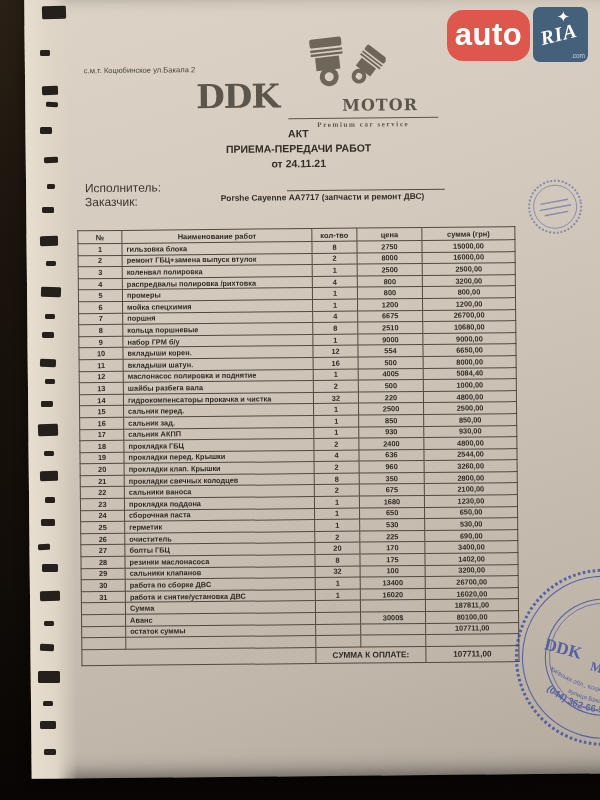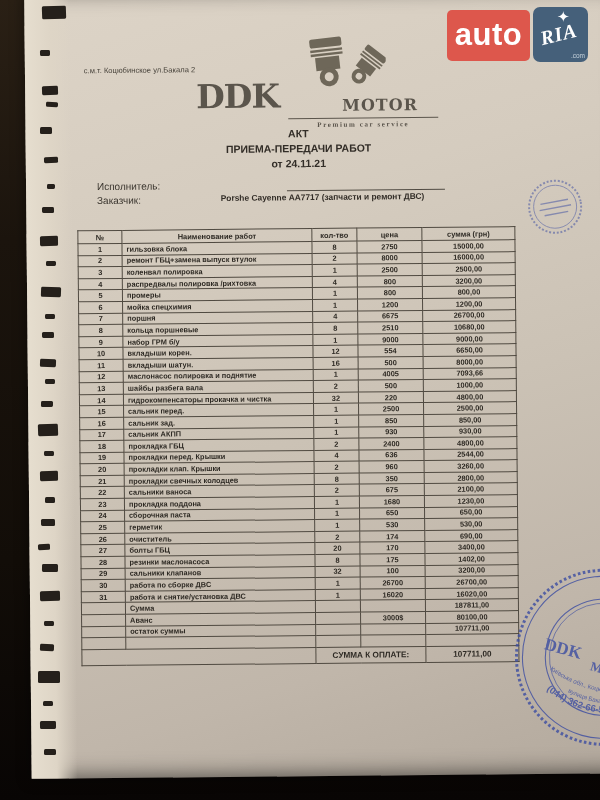--- a/index.html
+++ b/index.html
@@ -9,37 +9,37 @@
   
   .paper{position:absolute;left:28px;top:-12px;width:600px;height:788px;
     transform:rotate(-0.55deg);transform-origin:300px 400px;
     background:linear-gradient(163deg,#ddd4c7 0%,#d5ccbf 30%,#cbc2b5 55%,#c0b6aa 80%,#b3a99d 100%);
     box-shadow:0 0 22px rgba(0,0,0,.65) inset, 0 0 14px rgba(0,0,0,.5);}
   .edge-strip{position:absolute;left:28px;top:-12px;width:46px;height:788px;
     transform:rotate(-0.55deg);transform-origin:300px 400px;
     background:linear-gradient(90deg,#e6decf 0%,#ded5c6 55%,rgba(222,213,198,0) 100%);}
   .mark{position:absolute;background:#15100c;border-radius:1.5px;opacity:.92;}
   
-  .wm-auto{position:absolute;left:447px;top:10px;width:83px;height:51px;border-radius:5px;
+  .wm-auto{position:absolute;left:447px;top:10px;width:83px;height:51px;border-radius:16px;
     background:#dd574c;color:#fff;font-weight:bold;font-size:31px;line-height:49px;text-align:center;letter-spacing:.5px;}
   .wm-ria{position:absolute;left:533px;top:7px;width:55px;height:55px;border-radius:7px;background:#45607a;overflow:hidden;}
   .wm-ria .star{position:absolute;left:24px;top:1px;color:#fff;font-size:15px;}
   .wm-ria .ria{position:absolute;left:7px;top:16px;color:#fff;font-style:italic;font-weight:bold;font-size:20px;transform:rotate(-14deg);letter-spacing:1px;font-family:"Liberation Serif",serif;}
   .wm-ria .tld{position:absolute;right:3px;bottom:3px;color:#c6d2dc;font-size:6.5px;}
   
   .content{position:absolute;left:0;top:0;width:600px;height:800px;
     transform:rotate(-0.55deg);transform-origin:110px 300px;color:#322d27;}
   .address{position:absolute;left:86px;top:66px;font-size:7.6px;color:#47423a;}
   .logo{position:absolute;left:198px;top:40px;width:250px;height:86px;color:#5b554c;}
   .logo .ddk{position:absolute;left:0px;top:38px;font-family:"DejaVu Serif",serif;font-weight:bold;font-size:33px;letter-spacing:-1px;}
   .logo .motor{position:absolute;left:146px;top:58px;font-family:"DejaVu Serif",serif;font-weight:bold;font-size:16px;letter-spacing:1px;}
   .logo .tagline{position:absolute;left:92px;top:80px;width:150px;text-align:center;font-family:"Liberation Serif",serif;font-weight:bold;font-size:7px;letter-spacing:1.6px;border-top:1.5px solid #5b554c;padding-top:2px;}
   .logo svg{position:absolute;left:112px;top:-2px;}
   .title{position:absolute;left:80px;top:128px;width:440px;text-align:center;font-weight:bold;font-size:10.5px;line-height:15px;}
-  .party-label{position:absolute;left:86px;font-size:10px;color:#3b362f;margin-left:12px;}
+  .party-label{position:absolute;left:86px;font-size:12px;color:#3b362f;}
   .exec-line{position:absolute;left:288px;top:192px;width:158px;border-top:1.2px solid #514b43;}
   .customer-value{position:absolute;left:186px;top:194px;width:275px;text-align:center;font-weight:bold;font-size:8.4px;}
   
   table.work{position:absolute;left:78px;top:230px;width:437px;border-collapse:collapse;table-layout:fixed;}
   table.work td,table.work th{border:1px solid #504a41;font-size:7.4px;font-weight:bold;color:#2e2a24;
     padding:0 2px;height:10.6px;text-align:center;overflow:hidden;white-space:nowrap;}
   table.work th{height:12px;font-size:7.5px;}
   table.work td.c1{text-align:left;padding-left:4px;}
   col.w0{width:44px;}col.w1{width:190px;}col.w2{width:45px;}col.w3{width:65px;}col.w4{width:93px;}
   tr.total-row td{height:15px;font-size:8.2px;}
@@ -220,21 +220,21 @@
             <td class="c1">вкладыши шатун.</td>
             <td class="c2">16</td>
             <td class="c3">500</td>
             <td class="c4">8000,00</td>
           </tr>
           <tr>
             <td class="c0">12</td>
             <td class="c1">маслонасос полировка и поднятие</td>
             <td class="c2">1</td>
             <td class="c3">4005</td>
-            <td class="c4">7093,66</td>
+            <td class="c4">5084,40</td>
           </tr>
           <tr>
             <td class="c0">13</td>
             <td class="c1">шайбы разбега вала</td>
             <td class="c2">2</td>
             <td class="c3">500</td>
             <td class="c4">1000,00</td>
           </tr>
           <tr>
             <td class="c0">14</td>
@@ -317,21 +317,21 @@
             <td class="c0">25</td>
             <td class="c1">герметик</td>
             <td class="c2">1</td>
             <td class="c3">530</td>
             <td class="c4">530,00</td>
           </tr>
           <tr>
             <td class="c0">26</td>
             <td class="c1">очиститель</td>
             <td class="c2">2</td>
-            <td class="c3">174</td>
+            <td class="c3">225</td>
             <td class="c4">690,00</td>
           </tr>
           <tr>
             <td class="c0">27</td>
             <td class="c1">болты ГБЦ</td>
             <td class="c2">20</td>
             <td class="c3">170</td>
             <td class="c4">3400,00</td>
           </tr>
           <tr>
@@ -345,21 +345,21 @@
             <td class="c0">29</td>
             <td class="c1">сальники клапанов</td>
             <td class="c2">32</td>
             <td class="c3">100</td>
             <td class="c4">3200,00</td>
           </tr>
           <tr>
             <td class="c0">30</td>
             <td class="c1">работа по сборке ДВС</td>
             <td class="c2">1</td>
-            <td class="c3">26700</td>
+            <td class="c3">13400</td>
             <td class="c4">26700,00</td>
           </tr>
           <tr>
             <td class="c0">31</td>
             <td class="c1">работа и снятие/установка ДВС</td>
             <td class="c2">1</td>
             <td class="c3">16020</td>
             <td class="c4">16020,00</td>
           </tr>
         </tbody>

